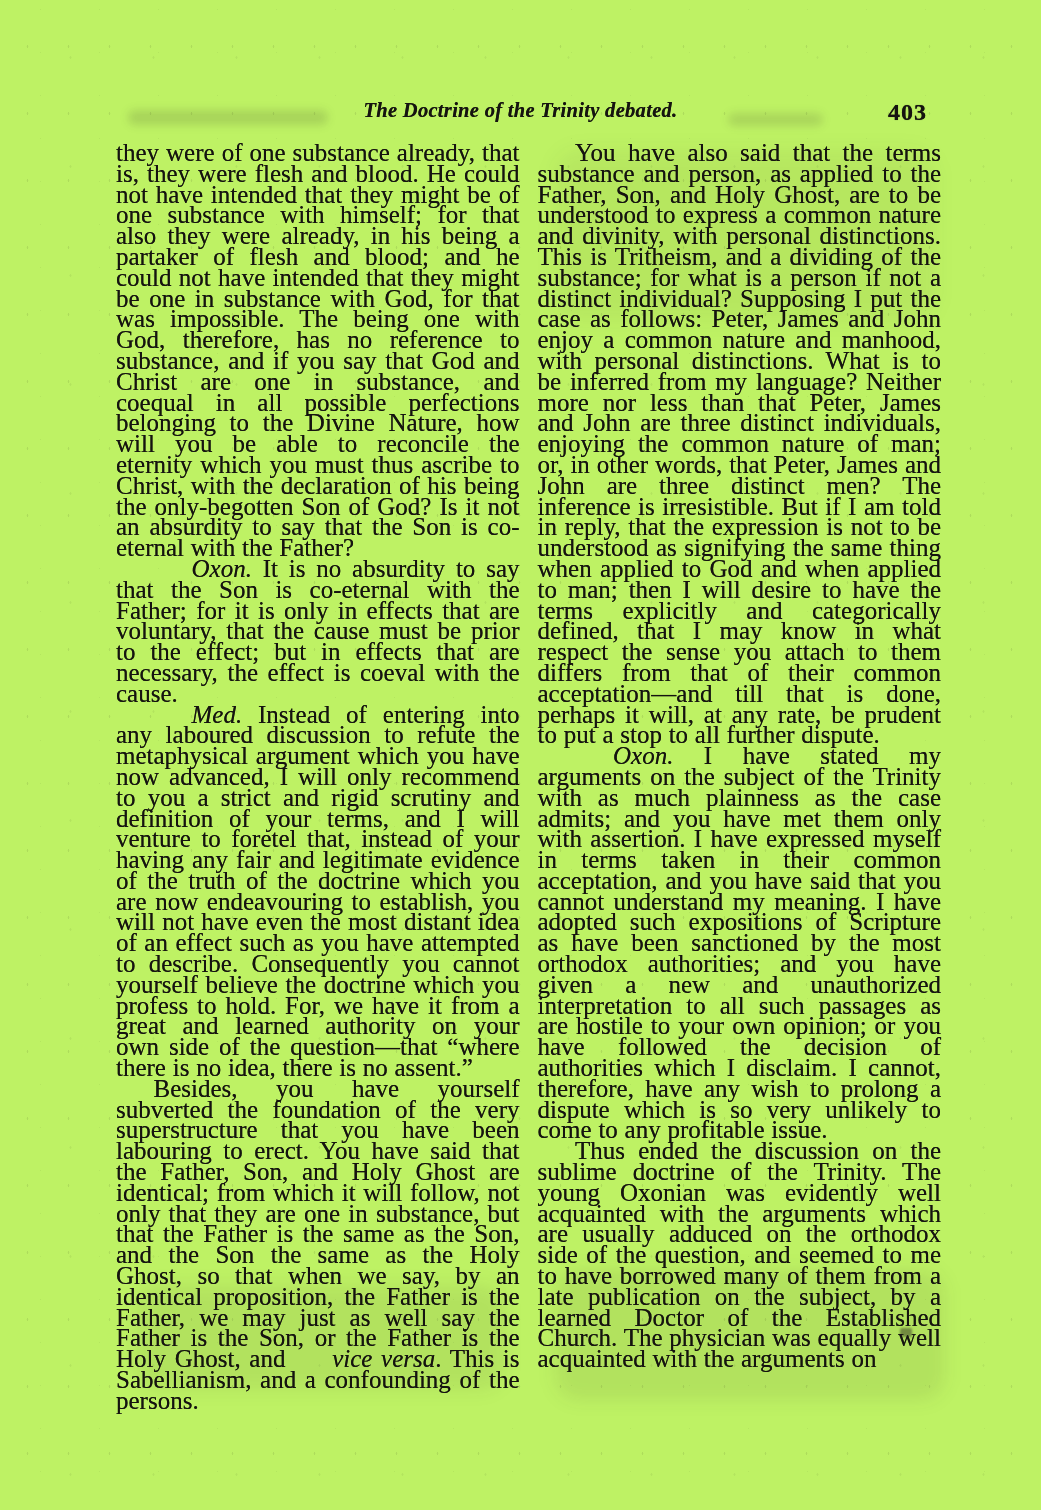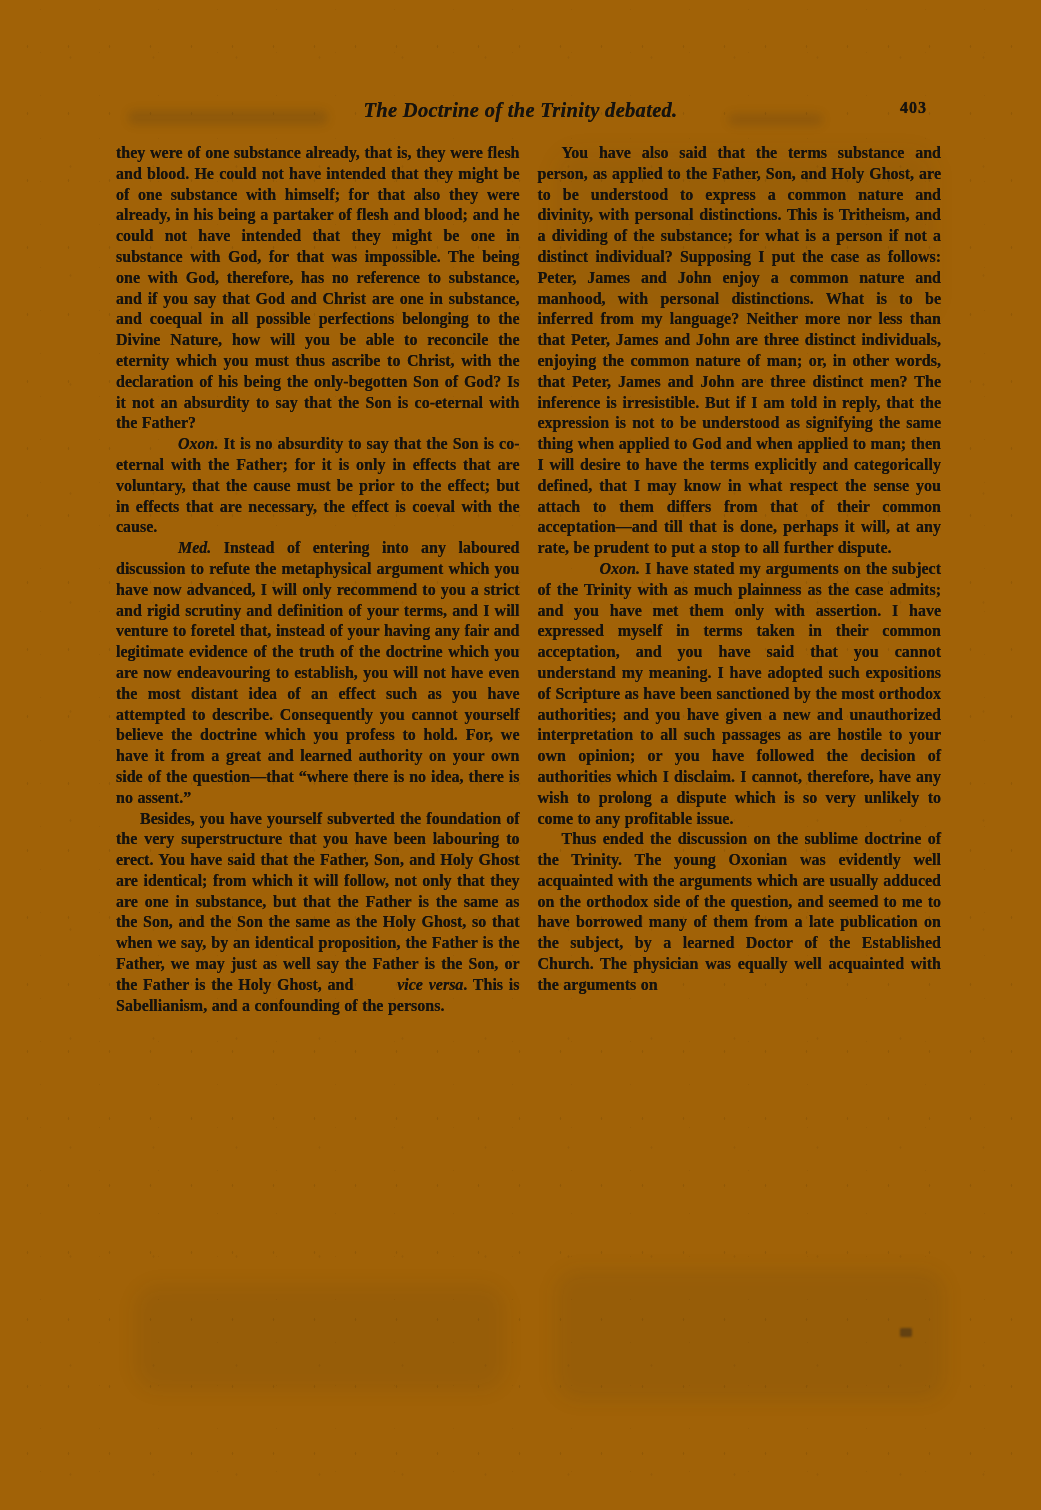--- a/index.html
+++ b/index.html
@@ -4,21 +4,21 @@
 <style>
   html,body{margin:0;padding:0;}
   body{
     width:1041px;height:1510px;
     background:#e9e7e2;
     font-family:"Liberation Serif","DejaVu Serif",serif;
   }
   .page{
     position:relative;
     width:1041px;height:1510px;
-    background:#a16207;
+    background:#bef264;
     color:#151310;
     overflow:hidden;
   }
   
   .noise{
     position:absolute;inset:0;pointer-events:none;
     background-image:
       radial-gradient(rgba(0,0,0,.09) .6px, transparent 1.1px),
       radial-gradient(rgba(0,0,0,.06) .7px, transparent 1.3px),
       radial-gradient(rgba(0,0,0,.05) .5px, transparent 1px);
@@ -42,33 +42,33 @@
     position:absolute;left:0;right:0;top:99px;height:32px;
   }
   .title{
     margin:0;text-align:center;
     font-size:20.5px;font-weight:bold;font-style:italic;
     letter-spacing:.3px;
     text-shadow:0 0 .5px rgba(0,0,0,.75);
   }
   .pagenum{
     position:absolute;right:114px;top:0;
-    font-size:16px;font-weight:bold;
+    font-size:24px;font-weight:bold;
     letter-spacing:1px;
     text-shadow:0 0 .7px rgba(0,0,0,.85);
   }
 
   .columns{
     position:absolute;top:143px;left:116px;right:100px;
     display:flex;gap:18px;
   }
   .col{
     flex:1 1 0;min-width:0;
-    font-size:16px;line-height:20.8px;
-    font-weight:bold;
+    font-size:25px;line-height:20.8px;
+    font-weight:normal;
     text-align:justify;
     word-spacing:.5px;
     text-shadow:0 0 .45px rgba(0,0,0,.7);
     hyphens:none;
   }
   .para{margin:0;}
   .para.indent{text-indent:1.5em;}
   .it{font-style:italic;margin-left:38px;}
 </style>
 </head>

